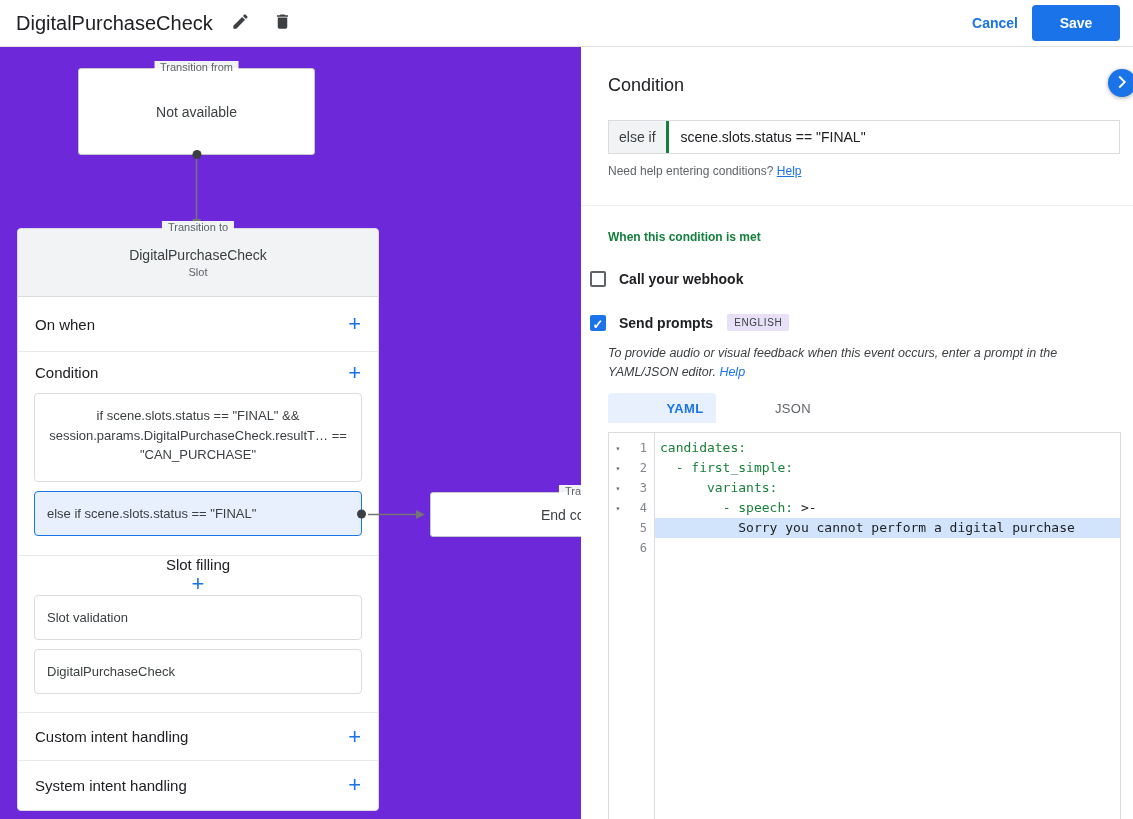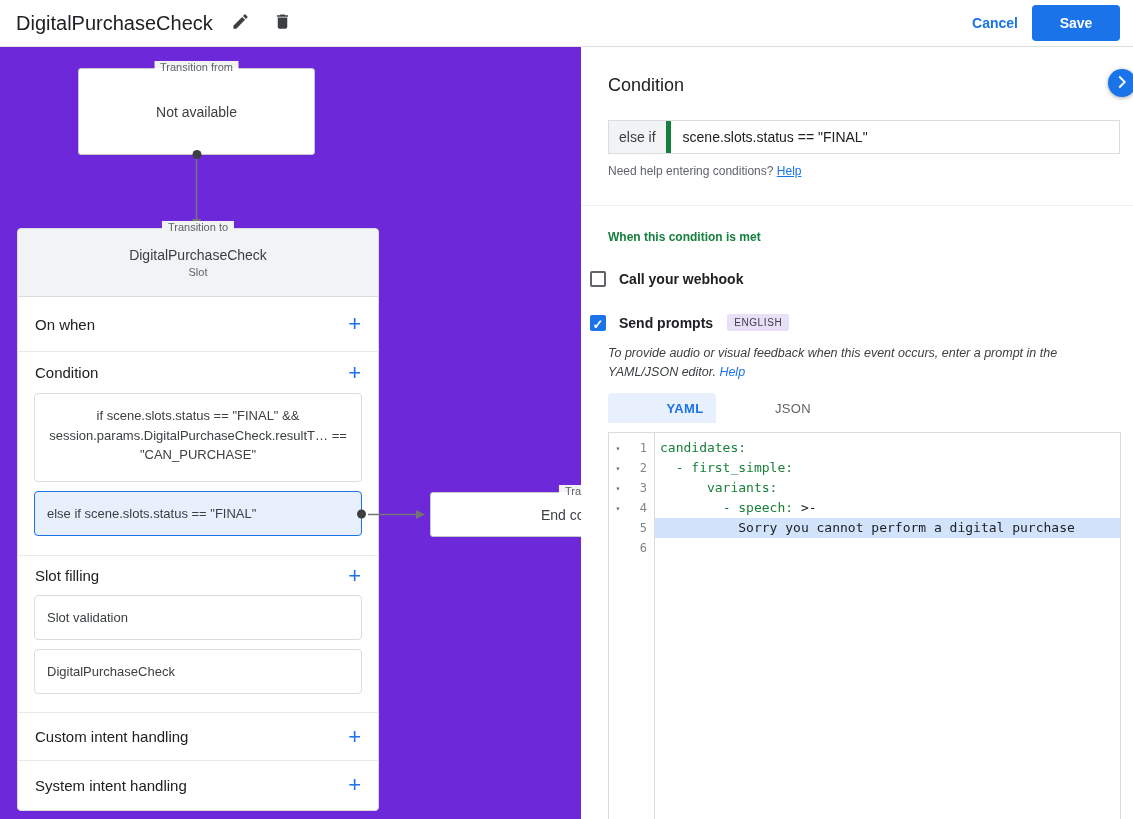--- a/index.html
+++ b/index.html
@@ -46,21 +46,21 @@
   .sec-row { height:55px; display:flex; align-items:center; justify-content:space-between;
              padding:0 17px; border-bottom:1px solid #e8eaed; font-size:15px; color:#202124; }
   .sec-row.last { border-bottom:none; height:48px; }
   .sec-row.custom { height:48px; }
   .plus { color:var(--accent,#1a73e8); font-size:22px; font-weight:300; line-height:1;
           cursor:pointer; user-select:none; }
   .sec { border-bottom:1px solid #e8eaed; }
   .sec-head { display:flex; align-items:center; justify-content:space-between;
               padding:0 17px; font-size:15px; color:#202124; }
   .sec-head.cond { height:41px; }
-  .sec-head.slot { height:39px; }
+  .sec-head.slot { height:39px;flex-direction:column; }
   .mini-card { margin:0 16px; background:#fff; border:1px solid #dadce0; border-radius:4px;
                font-size:13px; color:#3c4043; }
   .cond1 { padding:12px 12px; min-height:89px; line-height:1.5; }
   .cond2 { margin-top:9px; height:45px; display:flex; align-items:center; padding:0 12px;
            position:relative; background:var(--accent-light,#e8f0fe);
            border:1.5px solid var(--accent,#1a73e8); }
   .slot-card { height:45px; display:flex; align-items:center; padding:0 12px; }
   .slot-card + .slot-card { margin-top:9px; }
   .sec.condition-sec { padding-bottom:19px; }
   .sec.slot-sec { padding-bottom:18px; }
@@ -70,21 +70,21 @@
 
   
   .panel { position:absolute; left:581px; top:47px; width:552px; height:772px;
            background:#fff; overflow:hidden; z-index:10; }
   .panel-title { position:absolute; left:27px; top:28px; font-size:18px; color:#202124; }
   .collapse-btn { position:absolute; top:22px; right:-3px; width:28px; height:28px;
                   border-radius:50%; background:var(--accent,#1a73e8); border:none; cursor:pointer;
                   box-shadow:0 1px 4px rgba(0,0,0,.35); display:flex; align-items:center; justify-content:center; }
   .cond-row { position:absolute; left:27px; right:13px; top:73px; height:34px;
               display:flex; border:1px solid #dadce0; }
-  .cond-prefix { background:#f1f3f4; border-right:5px solid #15803d; padding:0 10px;
+  .cond-prefix { background:#f1f3f4; border-right:3px solid #15803d; padding:0 10px;
                  display:flex; align-items:center; font-size:14px; color:#3c4043; }
   .cond-input { flex:1; border:none; outline:none; padding:0 12px; font-size:14px;
                 color:#202124; font-family:"Liberation Sans",sans-serif; }
   .help-line { position:absolute; left:27px; top:117px; font-size:12px; color:#5f6368; }
   .help-line a, .hint a { color:var(--accent,#1a73e8); cursor:pointer; }
   .help-line a { text-decoration:underline; }
   .hint a { text-decoration:none; }
   .panel-divider { position:absolute; left:0; right:0; top:158px; border-top:1px solid #eceef0; }
   .when-title { position:absolute; left:27px; top:183px; font-size:12px; font-weight:600; color:#15803d; }
   .check-row { position:absolute; left:9px; display:flex; align-items:center; }

